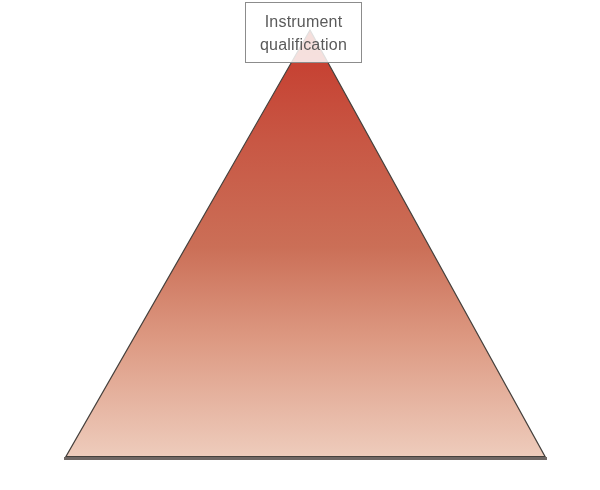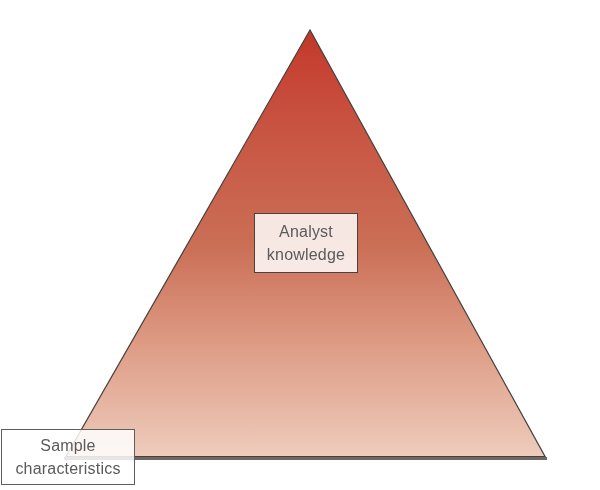--- a/index.html
+++ b/index.html
@@ -82,23 +82,20 @@
           <stop offset="0.26" stop-color="#c85744"></stop>
           <stop offset="0.51" stop-color="#cb6f57"></stop>
           <stop offset="0.73" stop-color="#dd9a83"></stop>
           <stop offset="1" stop-color="#eeccbc"></stop>
         </linearGradient>
     </defs>
     <polygon id="pyramid-triangle" points="310,30 66,456.5 545,456.5" fill="url(#pyramid-gradient)"></polygon>
     <line id="pyramid-base-line" x1="64" y1="458.5" x2="547" y2="458.5"></line>
   </svg>
 
-
-  <div class="node" id="node-center">
-    <span class="node-label">Analyst knowledge</span>
+  <div class="node" id="node-top">
+    <span class="node-label">Instrument qualification</span>
   </div>
 
-  <div class="node" id="node-bottom-left">
-    <span class="node-label">Sample characteristics</span>
-  </div>
+
 
 
 </div>
 
 </body></html>

